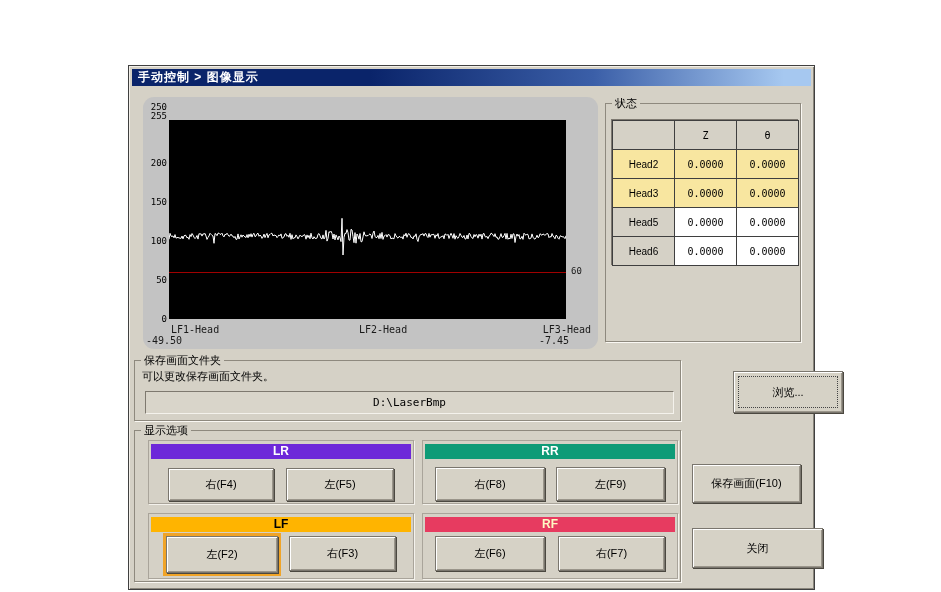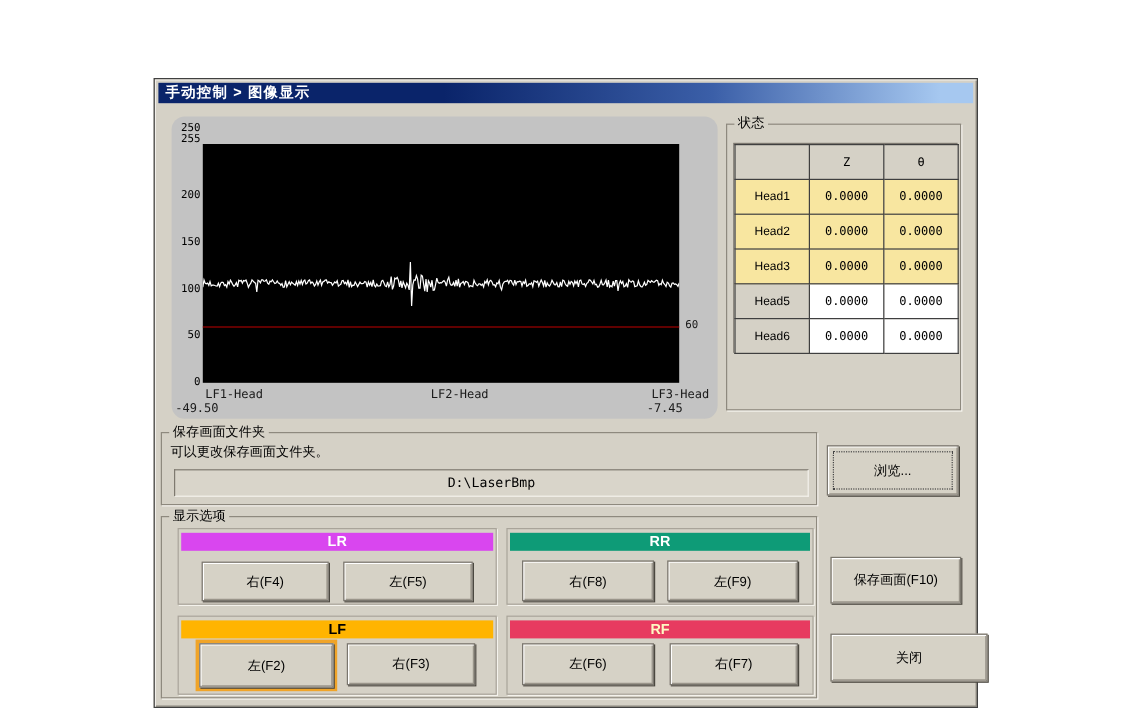--- a/index.html
+++ b/index.html
@@ -56,21 +56,21 @@
     border:1px solid;border-color:#7E796F #F4F2EC #F4F2EC #7E796F;background:#D9D5CA;
     text-align:center;font-family:"DejaVu Sans Mono",monospace;font-size:11px;line-height:21px;color:#000;
   }
   
   .btn{
     position:absolute;background:#D6D2C6;border:1px solid #7A766E;box-sizing:border-box;
     box-shadow:inset 1px 1px 0 #FFFFFF, inset -1px -1px 0 #9A958A, 1px 1px 0 #4B4840;
     font-size:11px;color:#000;text-align:center;display:flex;align-items:center;justify-content:center;
     cursor:default;
   }
-  .btn.focus{outline:none;}
+  .btn.focus{outline:none;margin-left:44px;}
   .btn.focus::after{
     content:"";position:absolute;left:4px;top:4px;right:4px;bottom:4px;
     border:1px dotted #444;
   }
   
   .subpanel{
     position:absolute;border:1px solid #A9A49A;box-shadow:1px 1px 0 #F4F2EC;
     box-sizing:border-box;background:#D5D1C6;
   }
   .group-bar{
@@ -117,25 +117,20 @@
   <div class="groupbox" style="left:476px;top:37px;width:196px;height:239px">
     <span class="group-label">状态</span>
     <table class="status-table">
       <tbody>
           <tr class="hdr">
         <td class="c-name"></td>
         <td class="c-val" style="background:#D5D1C6">Z</td>
         <td class="c-val" style="background:#D5D1C6">θ</td>
       </tr>
       <tr class="yellow">
-        <td class="c-name" style="background: rgb(248, 230, 160);">Head1</td>
-        <td class="c-val" style="background: rgb(248, 230, 160);">0.0000</td>
-        <td class="c-val" style="background: rgb(248, 230, 160);">0.0000</td>
-      </tr>
-      <tr class="yellow">
         <td class="c-name" style="background: rgb(248, 230, 160);">Head2</td>
         <td class="c-val" style="background: rgb(248, 230, 160);">0.0000</td>
         <td class="c-val" style="background: rgb(248, 230, 160);">0.0000</td>
       </tr>
       <tr class="yellow">
         <td class="c-name" style="background: rgb(248, 230, 160);">Head3</td>
         <td class="c-val" style="background: rgb(248, 230, 160);">0.0000</td>
         <td class="c-val" style="background: rgb(248, 230, 160);">0.0000</td>
       </tr>
       <tr>
@@ -156,21 +151,21 @@
     <span class="group-label">保存画面文件夹</span>
     <span class="desc-text">可以更改保存画面文件夹。</span>
     <div class="path-field">D:\LaserBmp</div>
   </div>
   <div class="btn focus" style="left:560px;top:305px;width:110px;height:42px">浏览...</div>
 
   <div class="groupbox" style="left:5px;top:364px;width:547px;height:152px">
     <span class="group-label">显示选项</span>
 
     <div class="subpanel" style="left:13px;top:9px;width:266px;height:64px">
-      <div class="group-bar" style="background: #d946ef; color: rgb(255, 255, 255);">LR</div>
+      <div class="group-bar" style="background: #6d28d9; color: rgb(255, 255, 255);">LR</div>
       <div class="btn" style="left:19px;top:27px;width:106px;height:33px">右(F4)</div>
       <div class="btn" style="left:137px;top:27px;width:108px;height:33px">左(F5)</div>
     </div>
 
     <div class="subpanel" style="left:287px;top:9px;width:256px;height:64px">
       <div class="group-bar" style="background: rgb(14, 155, 119); color: rgb(255, 255, 255);">RR</div>
       <div class="btn" style="left:12px;top:26px;width:110px;height:34px">右(F8)</div>
       <div class="btn" style="left:133px;top:26px;width:109px;height:34px">左(F9)</div>
     </div>
 

